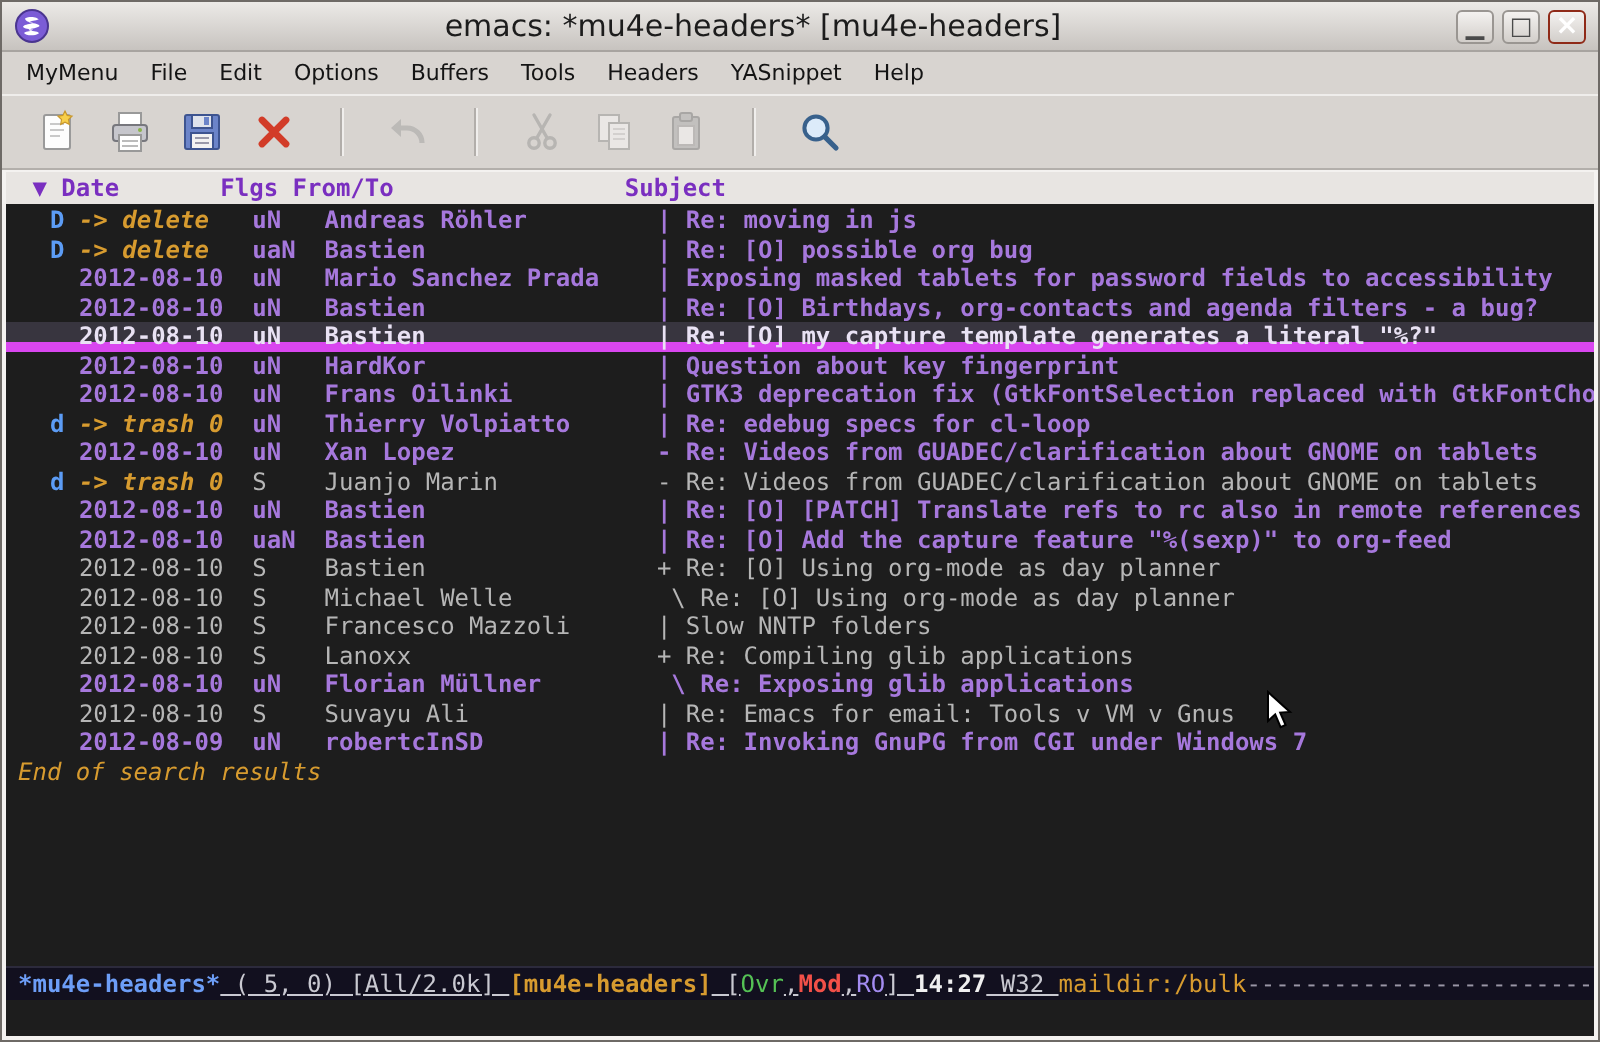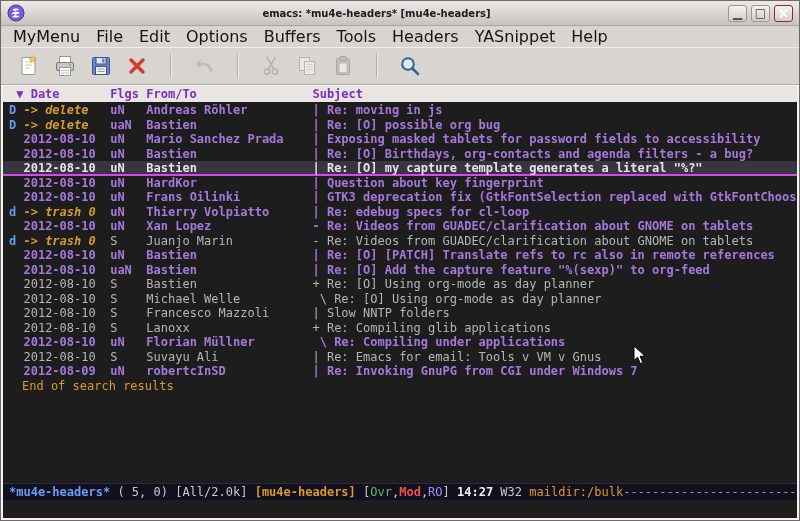--- a/index.html
+++ b/index.html
@@ -6,66 +6,66 @@
   html,body { margin:0; padding:0; }
   body { width:800px; height:521px; background:#4a4a4a; font-family:"DejaVu Sans", sans-serif; }
 
   .window { position:relative; width:800px; height:521px; display:flex; flex-direction:column;
             background:#d8d4d0; border:1px solid #6e6a66; overflow:hidden; }
 
   
   .titlebar { height:25px; flex:0 0 25px; background:linear-gradient(#eceae7,#c7c3bf);
               border-bottom:1px solid #a8a4a0; display:flex; align-items:center; padding:0 6px; gap:6px; }
   .app-icon { width:18px; height:18px; display:flex; }
-  .title { flex:1; text-align:center; font-weight:bold; font-size:10px; color:#1c1c1c;
+  .title { flex:1; text-align:center; font-weight:normal; font-size:15px; color:#1c1c1c;
            white-space:nowrap; overflow:hidden; }
   .winbtns { display:flex; gap:4px; align-items:center; }
   .wbtn { width:19px; height:17px; display:flex; align-items:center; justify-content:center;
           font-size:12px; color:#4a4a4a; background:linear-gradient(#f4f2f0,#d2ceca);
           border:1px solid #9a9692; border-radius:3px; line-height:1; }
   .wbtn.close { color:#fff; font-weight:bold; font-size:14px;
                 background:linear-gradient(#e2ante 0 0,#e06a50,#c03a22); border-color:#8f2a18; }
 
   
   .menubar { height:21px; flex:0 0 21px; background:#d8d4d0; display:flex; align-items:center;
-             padding:0 4px; font-size:16px; color:#141414; }
+             padding:0 4px; font-size:11px; color:#141414; }
   .menu-item { padding:2px 8px; white-space:nowrap; }
 
   
   .toolbar { height:38px; flex:0 0 38px; background:#d8d4d0; display:flex; align-items:center;
              padding:0 10px; border-top:1px solid #efedeb; border-bottom:1px solid #b3afab; }
   .tool { width:34px; height:30px; background:transparent; border:none; padding:0; margin:0 1px;
           display:flex; align-items:center; justify-content:center; }
   .tool.disabled { filter:grayscale(1) opacity(.45); }
   .tsep { width:1px; height:24px; background:#b2aeaa; box-shadow:1px 0 0 #f0eeec; margin:0 15px; }
 
   
   .frame { flex:1; display:flex; flex-direction:column; overflow:hidden;
            border:2px solid #f4f2f0; border-top-width:1px; background:var(--bg,#1d1d1d);
            font-family:"DejaVu Sans Mono","DejaVu Sans",monospace; font-size:12px; }
   .headerline { height:16px; flex:0 0 16px; line-height:16px; white-space:pre; padding-left:6px;
                 background:var(--header_bg,#e8e5e2); color:var(--header_fg,#7a2fc0); font-weight:bold; }
   .buffer { flex:1; display:flex; flex-direction:column; overflow:hidden; padding-top:1px; }
-  .row { height:14.5px; flex:0 0 14.5px; line-height:14.5px; white-space:pre; padding-left:6px; }
+  .row { height:14.5px; flex:0 0 14.5px; line-height:14.5px; white-space:pre; padding-left:22px; }
   .row.unread { color:var(--fg_unread,#a678dc); font-weight:bold; }
   .row.read   { color:var(--fg_read,#b6b6b6); }
   .row .mgn   { color:var(--margin,#5c9cf5); font-weight:bold; }
   .row .mark  { color:var(--mark,#d79b2f); font-style:italic; font-weight:bold; }
-  .row.current { background:var(--current_bg,#38353f); border-bottom:2px solid #d946ef; }
+  .row.current { background:var(--current_bg,#38353f); border-bottom:5px solid #d946ef; }
   .row.current span { color:var(--current_fg,#e9e2f4); }
-  .endmarker { height:14.5px; line-height:14.5px; white-space:pre; padding-left:19px;
-               color:var(--mark,#d79b2f); }
+  .endmarker { height:14.5px; line-height:14.5px; white-space:pre; padding-left:6px;
+               color:var(--mark,#d79b2f); font-style:italic; }
   .fill { flex:1; }
 
   
   .modeline { height:17px; flex:0 0 17px; line-height:16px; white-space:pre; overflow:hidden;
               padding-left:6px; background:var(--modeline_bg,#12101f); color:var(--ml_plain,#c9c9d1);
               border-top:1px solid #2c2a3c; }
   .seg-buffer  { color:var(--ml_buffer,#6d9ef7); font-weight:bold; }
-  .seg-plain   { color:var(--ml_plain,#c9c9d1); }
+  .seg-plain   { color:var(--ml_plain,#c9c9d1);text-decoration:underline; }
   .seg-mode    { color:var(--ml_mode,#d79b2f); font-weight:bold; }
   .seg-ovr     { color:var(--ml_ovr,#55c255); }
   .seg-mod     { color:var(--ml_mod,#f25048); font-weight:bold; }
   .seg-ro      { color:var(--ml_ro,#a48cf2); }
   .seg-time    { color:var(--ml_time,#f0f0f0); font-weight:bold; }
   .seg-maildir { color:var(--ml_maildir,#d79b2f); font-weight:normal; }
   .seg-dashes  { color:var(--ml_dashes,#9a96a6); }
   .minibuffer { height:18px; flex:0 0 18px; background:var(--bg,#1d1d1d); }
 
   .pointer { position:absolute; left:632px; top:344px; pointer-events:none; }
@@ -183,21 +183,21 @@
         <div class="row unread"><span class="mgn">  </span><span class="dt">2012-08-10  </span><span class="flg">uN   </span><span class="frm">Frans Oilinki          </span><span class="sbj">| GTK3 deprecation fix (GtkFontSelection replaced with GtkFontChooser)</span></div>
         <div class="row unread"><span class="mgn">d </span><span class="dt mark">-&gt; trash 0  </span><span class="flg">uN   </span><span class="frm">Thierry Volpiatto      </span><span class="sbj">| Re: edebug specs for cl-loop</span></div>
         <div class="row unread"><span class="mgn">  </span><span class="dt">2012-08-10  </span><span class="flg">uN   </span><span class="frm">Xan Lopez              </span><span class="sbj">- Re: Videos from GUADEC/clarification about GNOME on tablets</span></div>
         <div class="row read"><span class="mgn">d </span><span class="dt mark">-&gt; trash 0  </span><span class="flg">S    </span><span class="frm">Juanjo Marin           </span><span class="sbj">- Re: Videos from GUADEC/clarification about GNOME on tablets</span></div>
         <div class="row unread"><span class="mgn">  </span><span class="dt">2012-08-10  </span><span class="flg">uN   </span><span class="frm">Bastien                </span><span class="sbj">| Re: [O] [PATCH] Translate refs to rc also in remote references</span></div>
         <div class="row unread"><span class="mgn">  </span><span class="dt">2012-08-10  </span><span class="flg">uaN  </span><span class="frm">Bastien                </span><span class="sbj">| Re: [O] Add the capture feature "%(sexp)" to org-feed</span></div>
         <div class="row read"><span class="mgn">  </span><span class="dt">2012-08-10  </span><span class="flg">S    </span><span class="frm">Bastien                </span><span class="sbj">+ Re: [O] Using org-mode as day planner</span></div>
         <div class="row read"><span class="mgn">  </span><span class="dt">2012-08-10  </span><span class="flg">S    </span><span class="frm">Michael Welle          </span><span class="sbj"> \ Re: [O] Using org-mode as day planner</span></div>
         <div class="row read"><span class="mgn">  </span><span class="dt">2012-08-10  </span><span class="flg">S    </span><span class="frm">Francesco Mazzoli      </span><span class="sbj">| Slow NNTP folders</span></div>
         <div class="row read"><span class="mgn">  </span><span class="dt">2012-08-10  </span><span class="flg">S    </span><span class="frm">Lanoxx                 </span><span class="sbj">+ Re: Compiling glib applications</span></div>
-        <div class="row unread"><span class="mgn">  </span><span class="dt">2012-08-10  </span><span class="flg">uN   </span><span class="frm">Florian Müllner        </span><span class="sbj"> \ Re: Compiling under applications</span></div>
+        <div class="row unread"><span class="mgn">  </span><span class="dt">2012-08-10  </span><span class="flg">uN   </span><span class="frm">Florian Müllner        </span><span class="sbj"> \ Re: Exposing glib applications</span></div>
         <div class="row read"><span class="mgn">  </span><span class="dt">2012-08-10  </span><span class="flg">S    </span><span class="frm">Suvayu Ali             </span><span class="sbj">| Re: Emacs for email: Tools v VM v Gnus</span></div>
         <div class="row unread"><span class="mgn">  </span><span class="dt">2012-08-09  </span><span class="flg">uN   </span><span class="frm">robertcInSD            </span><span class="sbj">| Re: Invoking GnuPG from CGI under Windows 7</span></div>
         <div class="endmarker">End of search results</div>
       <div class="fill"></div>
     </div>
     <div class="modeline"><span class="seg-buffer">*mu4e-headers*</span><span class="seg-plain"> ( 5, 0) [All/2.0k] </span><span class="seg-mode">[mu4e-headers]</span><span class="seg-plain"> [</span><span class="seg-ovr">Ovr</span><span class="seg-plain">,</span><span class="seg-mod">Mod</span><span class="seg-plain">,</span><span class="seg-ro">RO</span><span class="seg-plain">] </span><span class="seg-time">14:27</span><span class="seg-plain"> W32 </span><span class="seg-maildir">maildir:/bulk</span><span class="seg-dashes">------------------------------------------------------------</span></div>
     <div class="minibuffer"></div>
   </div>
 
   <span class="pointer">

